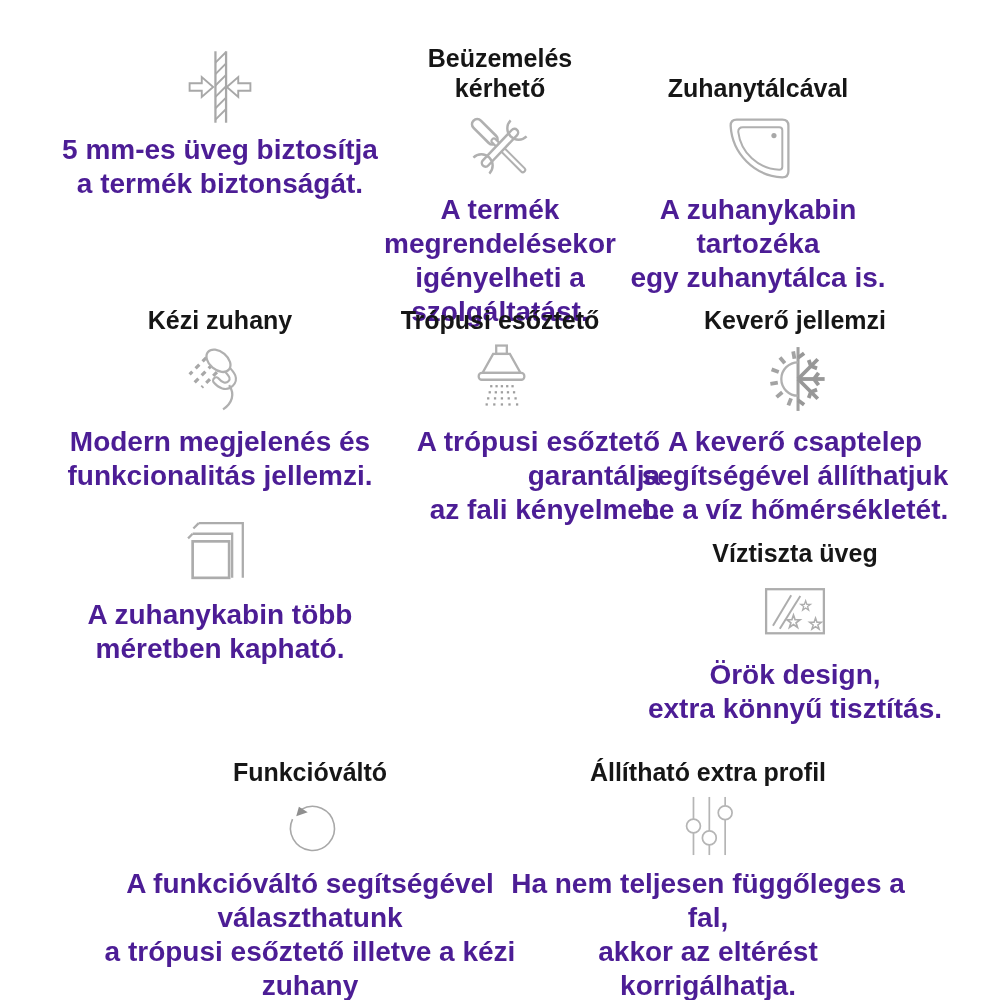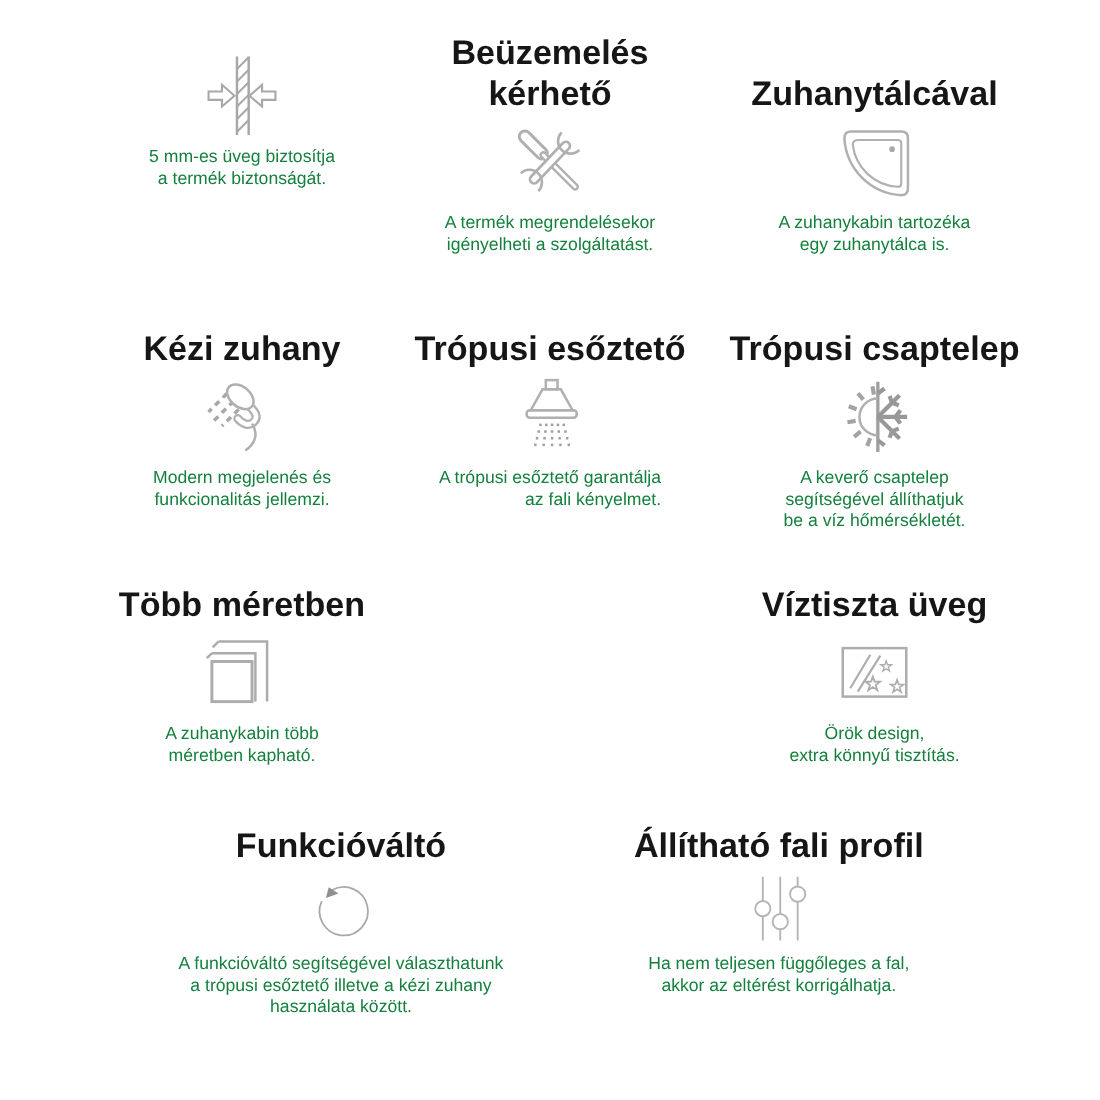--- a/index.html
+++ b/index.html
@@ -1,28 +1,28 @@
 <!DOCTYPE html>
 <html lang="hu"><head>
 <meta charset="utf-8">
 <style>
   html,body{margin:0;padding:0;}
   body{background:#ffffff;font-family:"Liberation Sans","DejaVu Sans",sans-serif;}
   .canvas{position:relative;width:1000px;height:1000px;background:#ffffff;overflow:hidden;}
   .feature{position:absolute;display:flex;flex-direction:column;align-items:center;text-align:center;}
   .title{height:60px;display:flex;align-items:flex-end;justify-content:center;
-         font-size:31px;font-weight:700;color:#161616;line-height:1.2;white-space:pre-line;margin:0;}
+         font-size:25px;font-weight:700;color:#161616;line-height:1.2;white-space:pre-line;margin:0;}
   .iconwrap{height:84px;display:flex;align-items:center;justify-content:center;margin-top:2px;}
   .iconwrap.small{height:74px;}
-  .desc{margin:4px 0 0 0;font-size:16px;color:#15803d;line-height:1.22;white-space:pre-line;}
+  .desc{margin:4px 0 0 0;font-size:28px;color:#4c1d95;line-height:1.22;white-space:pre-line;font-weight:bold;}
   svg{display:block;}
   
   .b0{left:60px;  top:43px;  width:320px;}
   .b1{left:340px; top:43px;  width:320px;}
-  .b2{left:635px; top:43px;  width:320px;}
+  .b2{left:598px; top:43px;  width:320px;}
   .b3{left:60px;  top:275px; width:320px;}
   .b4{left:340px; top:275px; width:320px;text-align:right;}
   .b5{left:635px; top:275px; width:320px;}
   .b6{left:60px;  top:508px; width:320px;}
   .b7{left:330px; top:508px; width:340px;}
   .b8{left:635px; top:508px; width:320px;}
   .b9{left:75px;  top:727px; width:470px;}
   .b10{left:508px;top:727px; width:400px;}
 </style>
 </head>
@@ -133,21 +133,21 @@
             <rect x="61" y="82" width="3" height="3"></rect>
             <rect x="71" y="82" width="3" height="3"></rect>
         </g>
       </svg>
     </div>
     <p class="desc">A trópusi esőztető garantálja
 az fali kényelmet.</p>
   </section>
 
   <section class="feature b5">
-    <h3 class="title">Trópusi csaptelep</h3>
+    <h3 class="title">Keverő jellemzi</h3>
     <div class="iconwrap">
       <svg width="76" height="76" viewBox="0 0 100 100">
         <line x1="54" y1="8" x2="54" y2="92" stroke="#a0a0a0" stroke-width="4"></line>
         <path d="M54,28 A22,22 0 0 0 54,72" stroke="#b0b0b0" stroke-width="3" fill="none"></path>
         <g stroke="#a3a3a3" stroke-width="5">
           <line x1="49.3" y1="23.4" x2="47.6" y2="13.6"></line>
           <line x1="36.6" y1="29.3" x2="30.2" y2="21.7"></line>
           <line x1="28.6" y1="40.8" x2="19.2" y2="37.3"></line>
           <line x1="27.4" y1="54.7" x2="17.6" y2="56.4"></line>
           <line x1="33.3" y1="67.4" x2="25.7" y2="73.8"></line>
@@ -167,21 +167,20 @@
           <line x1="54" y1="78" x2="62" y2="84"></line>
         </g>
       </svg>
     </div>
     <p class="desc">A keverő csaptelep
 segítségével állíthatjuk
 be a víz hőmérsékletét.</p>
   </section>
 
   <section class="feature b6">
-    <h3 class="title">Több méretben</h3>
     <div class="iconwrap">
       <svg width="76" height="76" viewBox="0 0 100 100" fill="none" stroke="#acacac">
         <polyline points="22,12 80,12 80,84" stroke-width="3"></polyline>
         <line x1="22" y1="12" x2="15" y2="19" stroke-width="3"></line>
         <polyline points="14,26 66,26 66,84" stroke-width="3"></polyline>
         <line x1="14" y1="26" x2="8" y2="32" stroke-width="3"></line>
         <rect x="14" y="36" width="48" height="48" stroke-width="3.5" fill="#ffffff"></rect>
       </svg>
     </div>
     <p class="desc">A zuhanykabin több
@@ -214,21 +213,21 @@
         <path d="M36,22.8 A36,36 0 1 1 21.4,38.8" transform="translate(4 4)" stroke="#a8a8a8" stroke-width="2.6" fill="none"></path>
         <polygon points="24.6,30.8 34.5,17.9 44.5,31.7" fill="#8f8f8f" transform="translate(4 4) rotate(-22 34.5 25)"></polygon>
       </svg>
     </div>
     <p class="desc">A funkcióváltó segítségével választhatunk
 a trópusi esőztető illetve a kézi zuhany
 használata között.</p>
   </section>
 
   <section class="feature b10">
-    <h3 class="title">Állítható fali profil</h3>
+    <h3 class="title">Állítható extra profil</h3>
     <div class="iconwrap small">
       <svg width="66" height="66" viewBox="0 0 100 100" fill="none" stroke="#b5b5b5">
         <line x1="28" y1="6" x2="28" y2="94" stroke-width="2.6"></line>
         <line x1="52" y1="6" x2="52" y2="94" stroke-width="2.6"></line>
         <line x1="76" y1="6" x2="76" y2="94" stroke-width="2.6"></line>
         <circle cx="28" cy="50" r="10.5" stroke-width="2.6" fill="#ffffff"></circle>
         <circle cx="52" cy="68" r="10.5" stroke-width="2.6" fill="#ffffff"></circle>
         <circle cx="76" cy="30" r="10.5" stroke-width="2.6" fill="#ffffff"></circle>
       </svg>
     </div>

